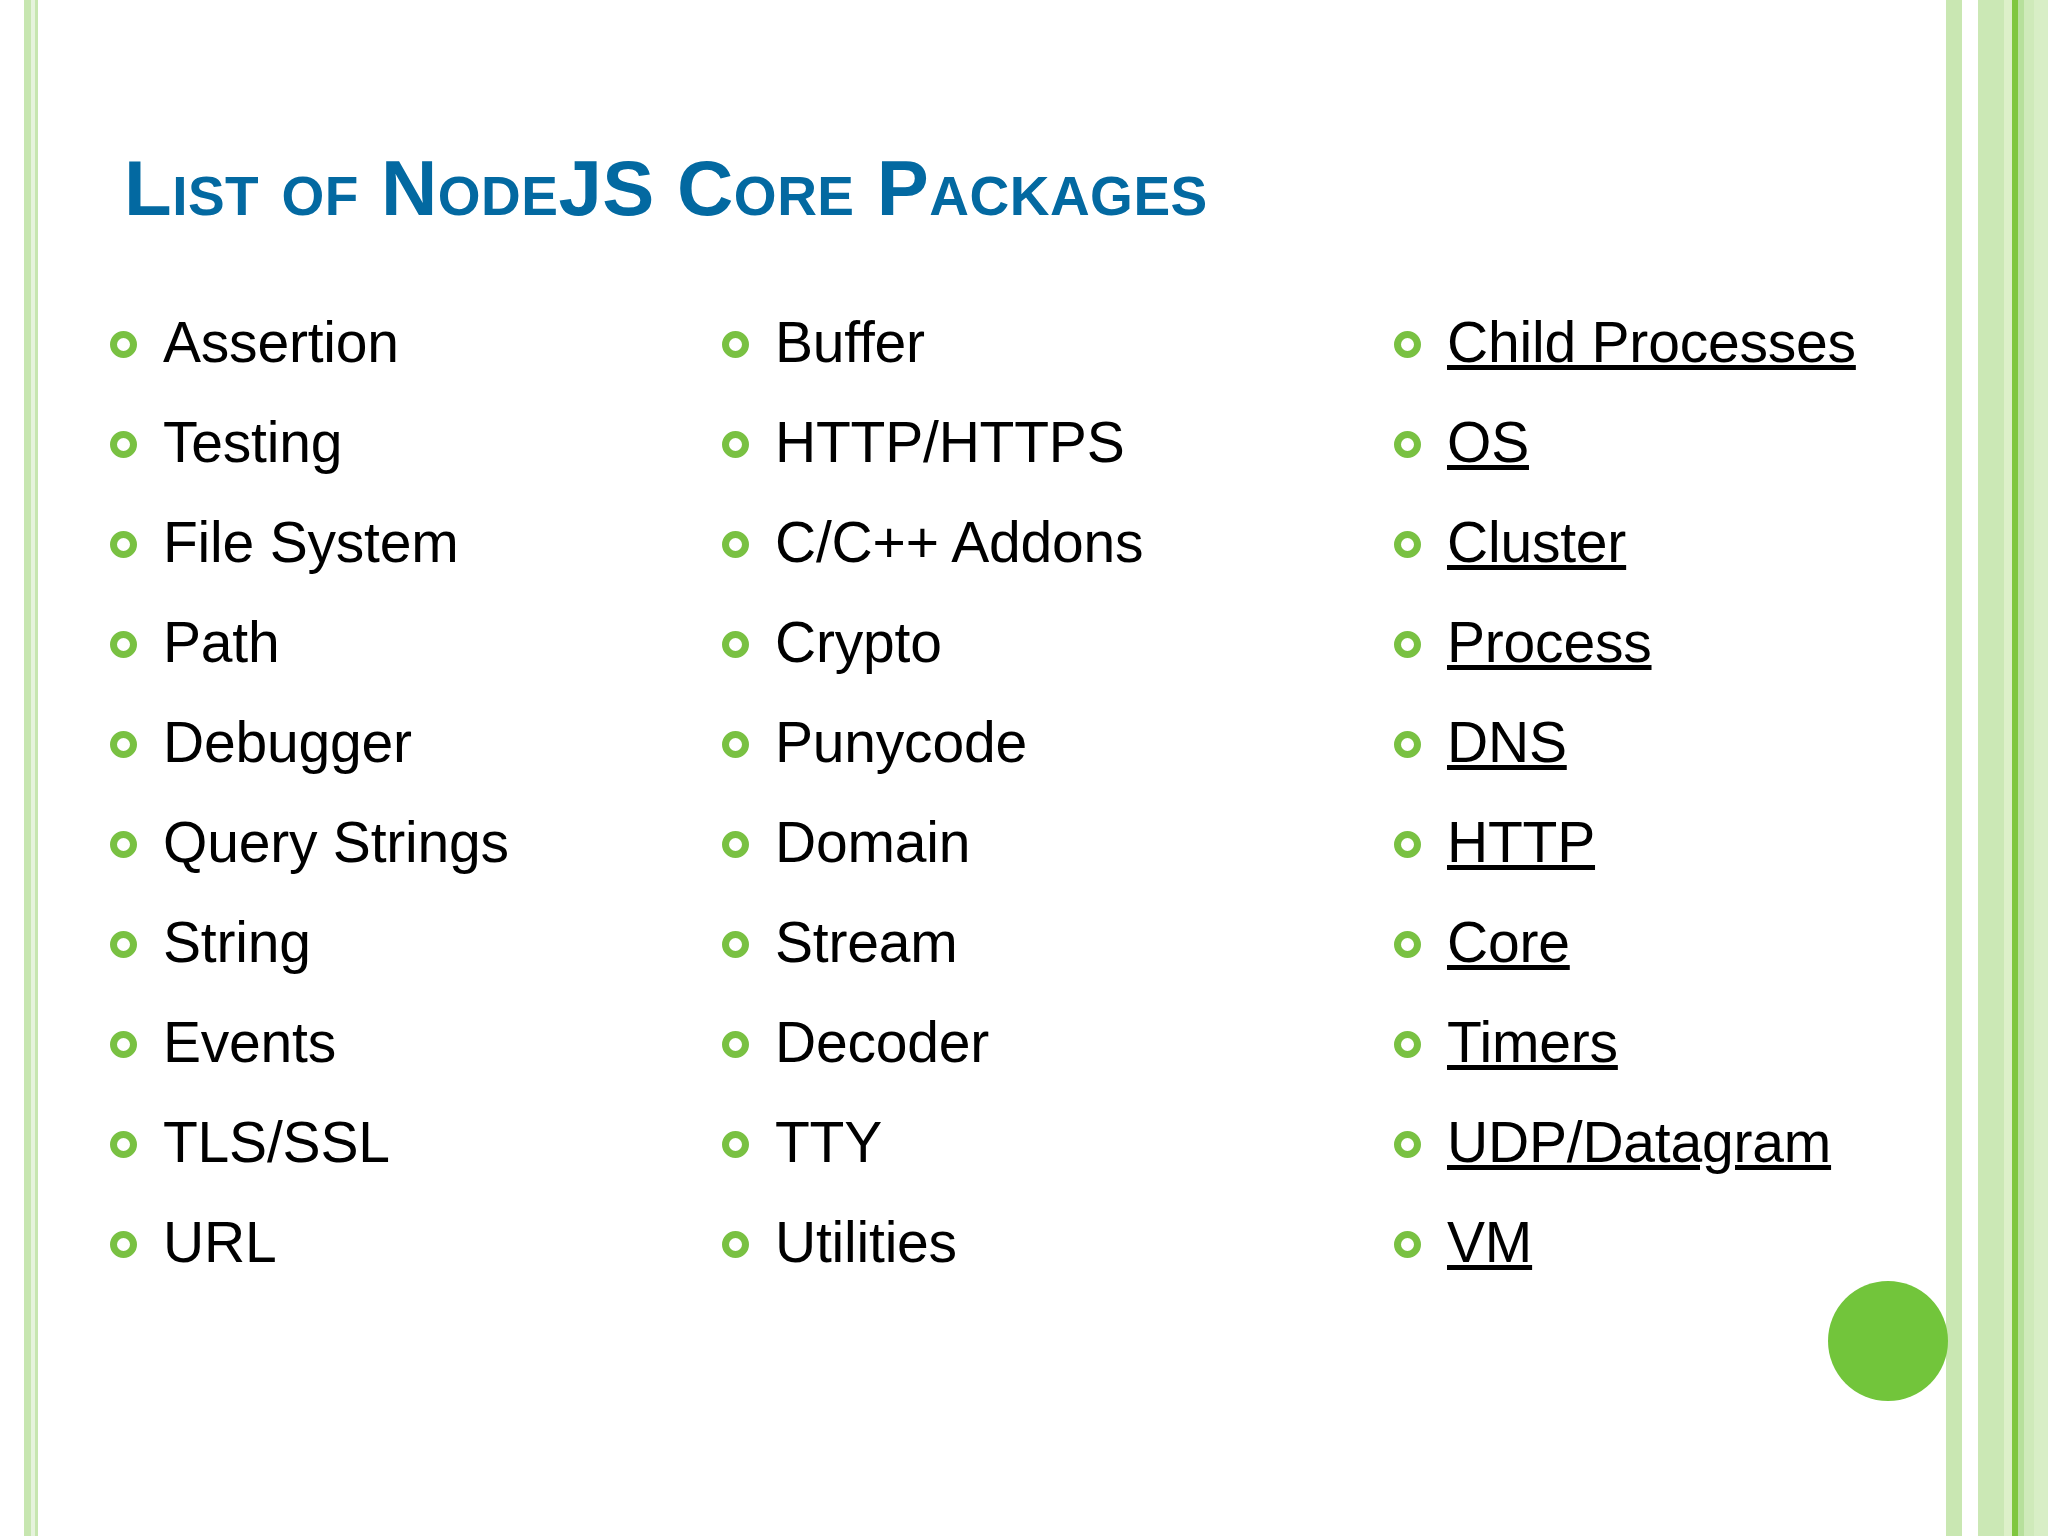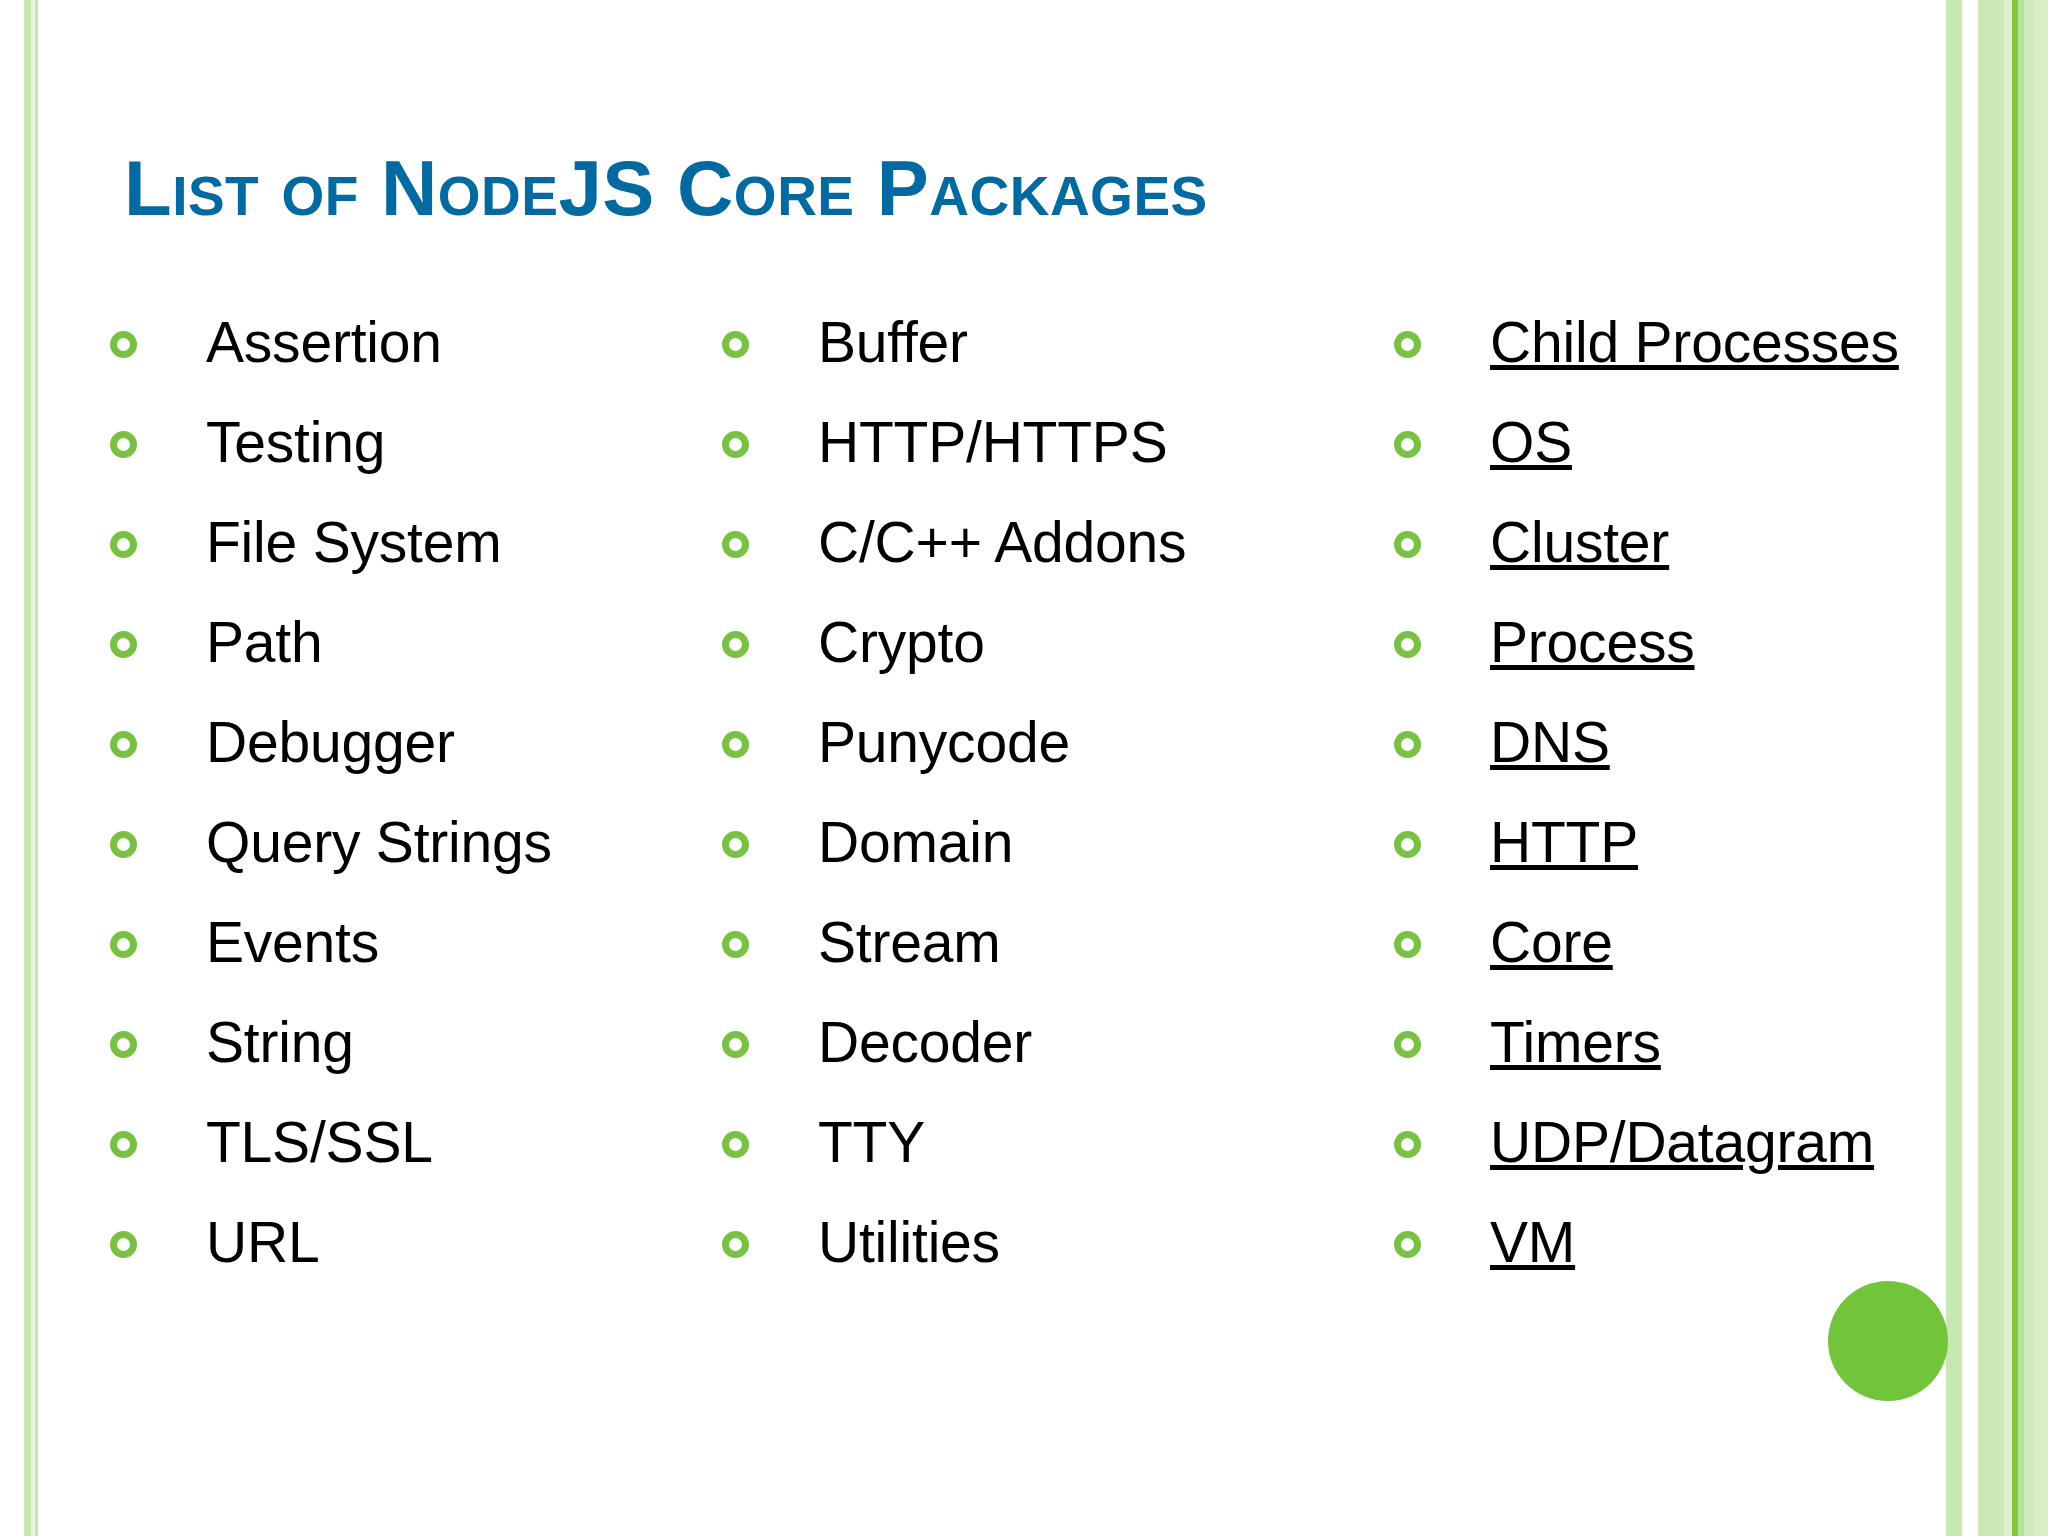--- a/index.html
+++ b/index.html
@@ -98,21 +98,20 @@
     box-sizing: border-box;
     margin-right: 26px;
     position: relative;
     top: 2px;
   }
   .bullet-label {
     font-size: 57px;
     color: #000000;
     line-height: 1;
     letter-spacing: -0.2px;
-    margin-left: 43px;
   }
 
   
   .accent-circle {
     position: absolute;
     left: 1828px;
     top: 1281px;
     width: 120px;
     height: 120px;
     border-radius: 50%;
@@ -164,25 +163,25 @@
         <li class="bullet-item">
           <span class="bullet-marker"></span>
           <span class="bullet-label">Debugger</span>
         </li>
         <li class="bullet-item">
           <span class="bullet-marker"></span>
           <span class="bullet-label">Query Strings</span>
         </li>
         <li class="bullet-item">
           <span class="bullet-marker"></span>
+          <span class="bullet-label">String</span>
+        </li>
+        <li class="bullet-item">
+          <span class="bullet-marker"></span>
           <span class="bullet-label">Events</span>
-        </li>
-        <li class="bullet-item">
-          <span class="bullet-marker"></span>
-          <span class="bullet-label">String</span>
         </li>
         <li class="bullet-item">
           <span class="bullet-marker"></span>
           <span class="bullet-label">TLS/SSL</span>
         </li>
         <li class="bullet-item">
           <span class="bullet-marker"></span>
           <span class="bullet-label">URL</span>
         </li>
       </ul>

